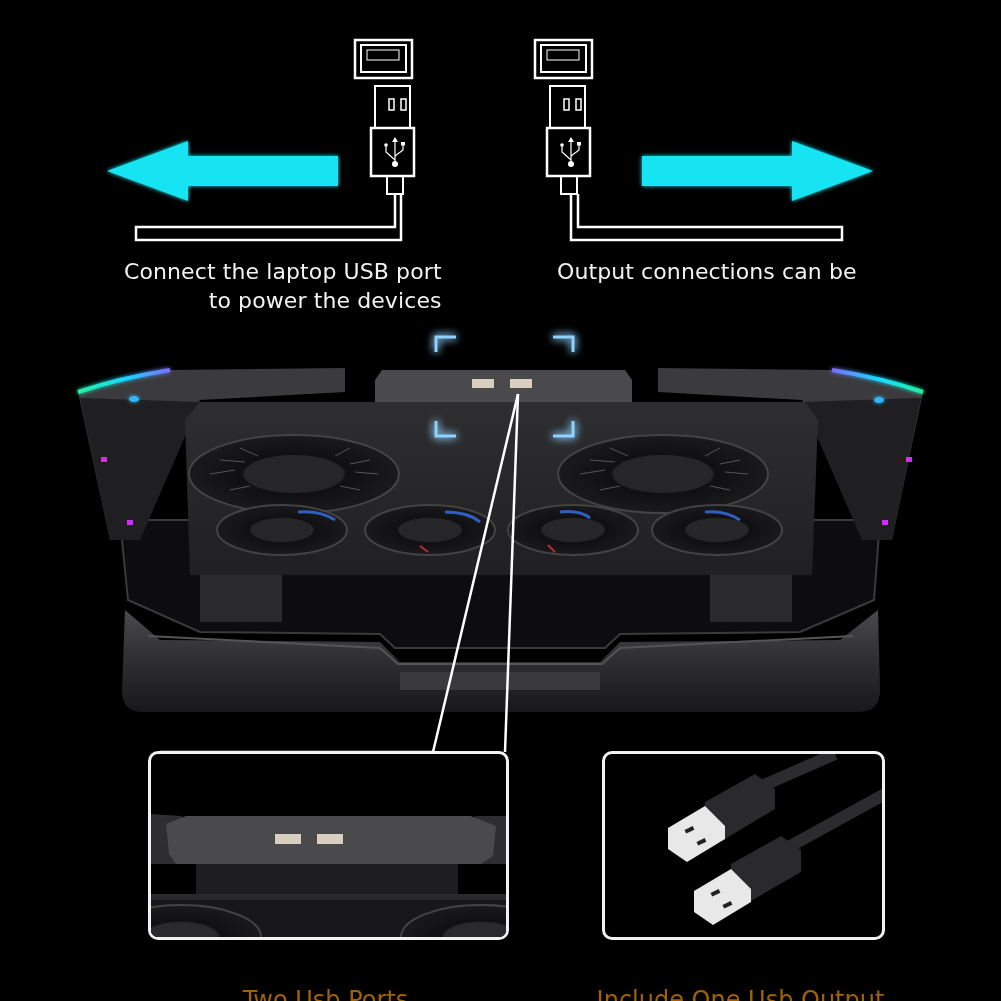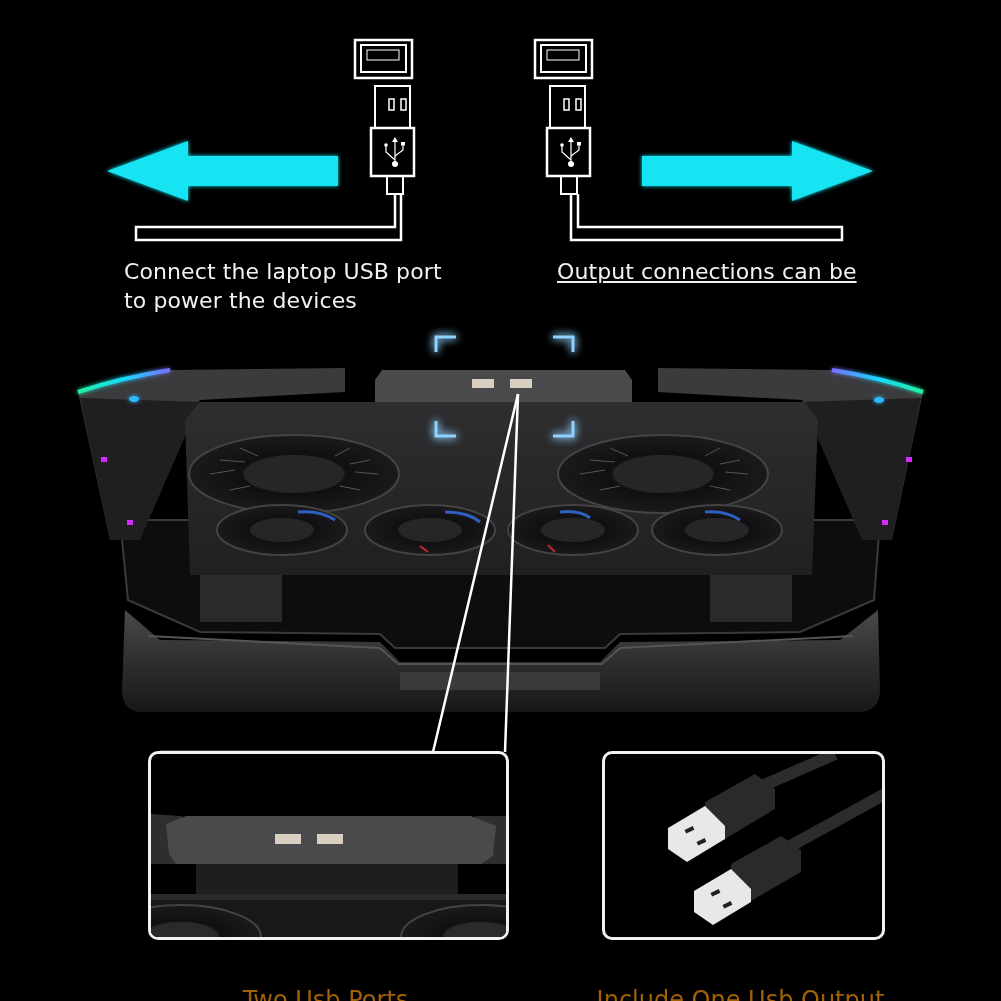--- a/index.html
+++ b/index.html
@@ -174,25 +174,25 @@
     <polyline points="436,421 436,436 456,436"></polyline>
     <polyline points="553,436 573,436 573,421"></polyline>
   </g>
 
   <g stroke="#fff" stroke-width="2.5" fill="none">
     <polyline points="518,394 433,752 160,752"></polyline>
     <line x1="518" y1="394" x2="505" y2="752"></line>
   </g>
 </svg>
 
-<div class="caption" style="left:124px; top:257px;">
+<div class="caption" style="left:124px; top:257px;text-align:right;">
   <div>Connect the laptop USB port</div>
   <div>to power the devices</div>
 </div>
-<div class="caption" style="left:557px; top:257px;text-decoration:underline;">
+<div class="caption" style="left:557px; top:257px;">
   <div>Output connections can be</div>
 </div>
 
 <div class="inset" style="left:148px; top:751px; width:355px; height:183px;">
   <svg width="355" height="183" viewBox="0 0 355 183">
     <polygon points="0,60 30,62 50,72 50,110 0,110" fill="#2e2e30"></polygon>
     <polygon points="355,62 325,62 305,72 305,110 355,110" fill="#2e2e30"></polygon>
     <path d="M15,70 L35,62 L320,62 L345,72 L342,102 L330,110 L25,110 L18,100 Z" fill="#4a4a4c"></path>
     <rect x="124" y="80" width="26" height="10" fill="#d8cfc0"></rect>
     <rect x="166" y="80" width="26" height="10" fill="#d8cfc0"></rect>

